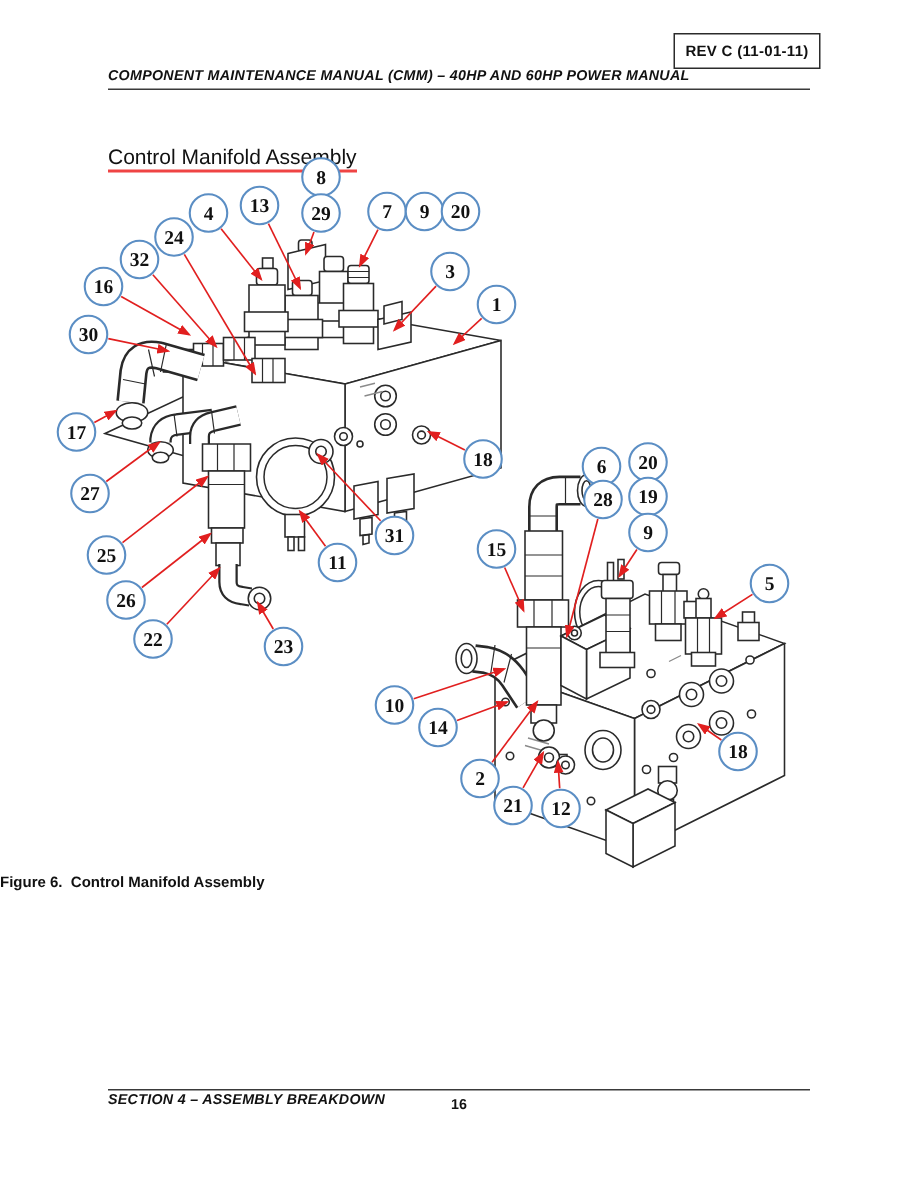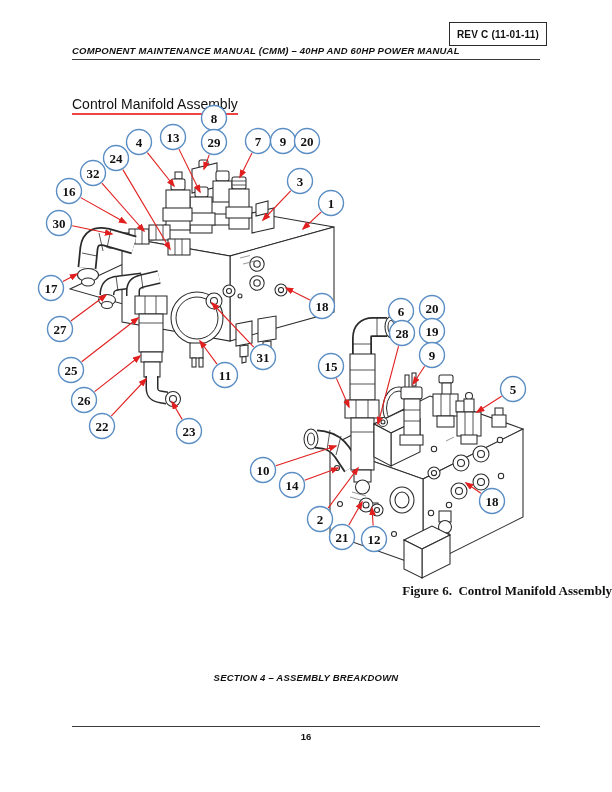--- a/index.html
+++ b/index.html
@@ -20,26 +20,26 @@
     white-space:nowrap;
   }
   .header-rule { position:absolute; left:72px; top:59px; width:468px; border-top:1.6px solid #3a3a3a; }
   .page-title {
     position:absolute; left:72px; top:76px;
     font-size:14px; font-weight:normal; border-bottom:2px solid #ef4444; padding-bottom:1px;
     white-space:nowrap;
     margin-top:20px;
   }
   .fig-caption {
-    position:absolute; left:0; top:583px; width:612px; text-align:right;
-    font-size:13px; font-weight:bold; white-space:pre;font-family:Liberation Serif, serif;
+    position:absolute; left:0; top:583px; width:612px; text-align:left;
+    font-size:10px; font-weight:bold; white-space:pre;
   }
   .doc-footer {
-    position:absolute; left:72px; top:672px; width:468px;
-    font-size:9.5px; font-weight:bold; font-style:italic; letter-spacing:.2px; white-space:nowrap;text-align:center;
+    position:absolute; left:72px; top:728px; width:468px;
+    font-size:9.5px; font-weight:bold; font-style:italic; letter-spacing:.2px; white-space:nowrap;
   }
   .footer-rule { position:absolute; left:72px; top:726px; width:468px; border-top:1.6px solid #3a3a3a; }
   .page-number {
     position:absolute; left:0; top:731px; width:612px; text-align:center;
     font-size:9.5px; font-weight:bold;
   }
   svg.diagram { position:absolute; left:0; top:0; }
   .lw { fill:#ffffff; stroke:#2a2a2a; stroke-width:1.05; }
   .ln { fill:none;   stroke:#2a2a2a; stroke-width:1; }
   .tn { fill:none;   stroke:#2a2a2a; stroke-width:.8; }

